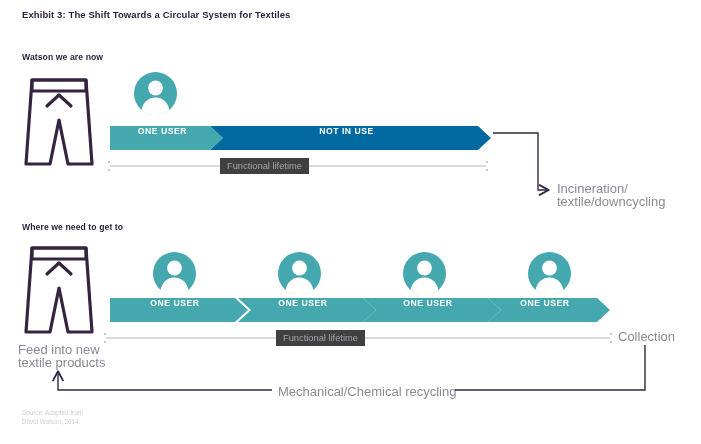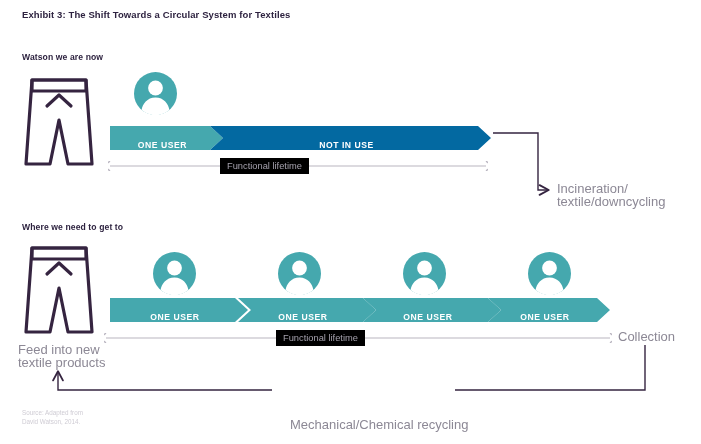--- a/index.html
+++ b/index.html
@@ -39,21 +39,21 @@
   .source{
     position:absolute;left:22px;top:409px;
     font-size:6.3px;line-height:8.5px;
     color:#cfccd4;white-space:nowrap;
   }
 
   
   .bar{position:absolute;height:24px;}
   .seg{
     position:absolute;top:0;height:24px;
-    display:flex;align-items:flex-end;justify-content:center;
+    display:flex;align-items:flex-start;justify-content:center;
     color:#ffffff;font-size:8.6px;font-weight:bold;letter-spacing:.55px;
     white-space:nowrap;
     box-sizing:border-box;
   }
   .seg.arrowhead{
     -webkit-clip-path:polygon(0 0, calc(100% - 13px) 0, 100% 50%, calc(100% - 13px) 100%, 0 100%);
     clip-path:polygon(0 0, calc(100% - 13px) 0, 100% 50%, calc(100% - 13px) 100%, 0 100%);
   }
   .seg.notched{
     -webkit-clip-path:polygon(0 0, calc(100% - 13px) 0, 100% 50%, calc(100% - 13px) 100%, 0 100%, 13px 50%);
@@ -70,21 +70,21 @@
   .trousers{position:absolute;}
 
   
   .connectors{position:absolute;left:0;top:0;width:701px;height:444px;pointer-events:none;}
 
   
   .ruler{position:absolute;height:16px;}
   .ruler-label{
     position:absolute;top:0;
     font-size:9.3px;color:#a5a1ad;
-    background:#000000;padding:0 7px;white-space:nowrap;
+    background:#404040;padding:0 7px;white-space:nowrap;
     line-height:16px;
   }
 </style>
 </head>
 <body>
 
 <div class="canvas">
 
   <div class="title">Exhibit 3: The Shift Towards a Circular System for Textiles</div>
 
@@ -208,21 +208,21 @@
     <div class="ruler-label" style="left:172px;">Functional lifetime</div>
   </div>
 
   <div class="side-label" id="lbl-collection">Collection</div>
 
   <div class="side-label" id="lbl-feed">
     <div>Feed into new</div>
     <div>textile products</div>
   </div>
 
-  <div class="side-label" style="left:290px;top:385px;color:#8c8895;margin-top:33px;">Mechanical/Chemical recycling</div>
+  <div class="side-label" style="left:278px;top:385px;color:#8c8895;">Mechanical/Chemical recycling</div>
 
   <svg class="connectors" viewBox="0 0 701 444">
     <defs>
       <marker id="darkArrow" markerWidth="9" markerHeight="9" refX="7" refY="4.5" orient="auto">
         <path d="M1 1 L7.5 4.5 L1 8" fill="none" stroke="#352440" stroke-width="1.3" stroke-linecap="round" stroke-linejoin="round"></path>
       </marker>
     </defs>
 
     <path d="M493 133 H538 V190 H548" fill="none" stroke="#352440" stroke-width="1.4" marker-end="url(#darkArrow)"></path>
 

